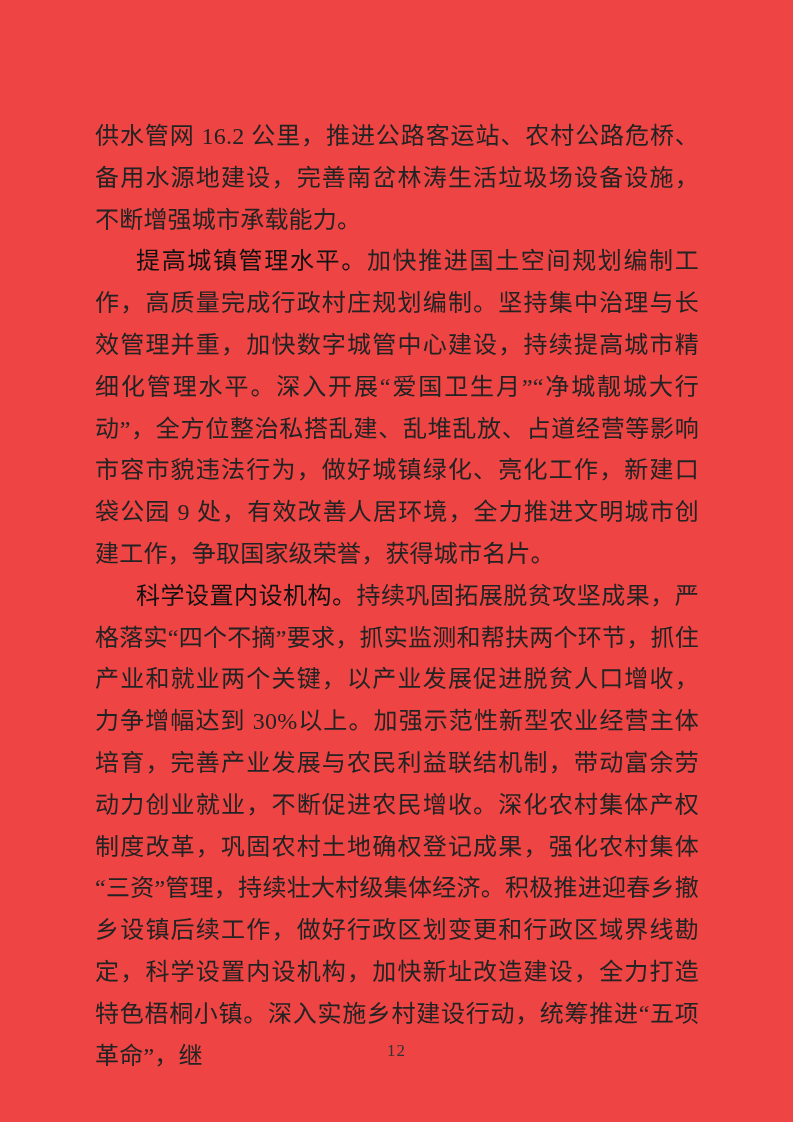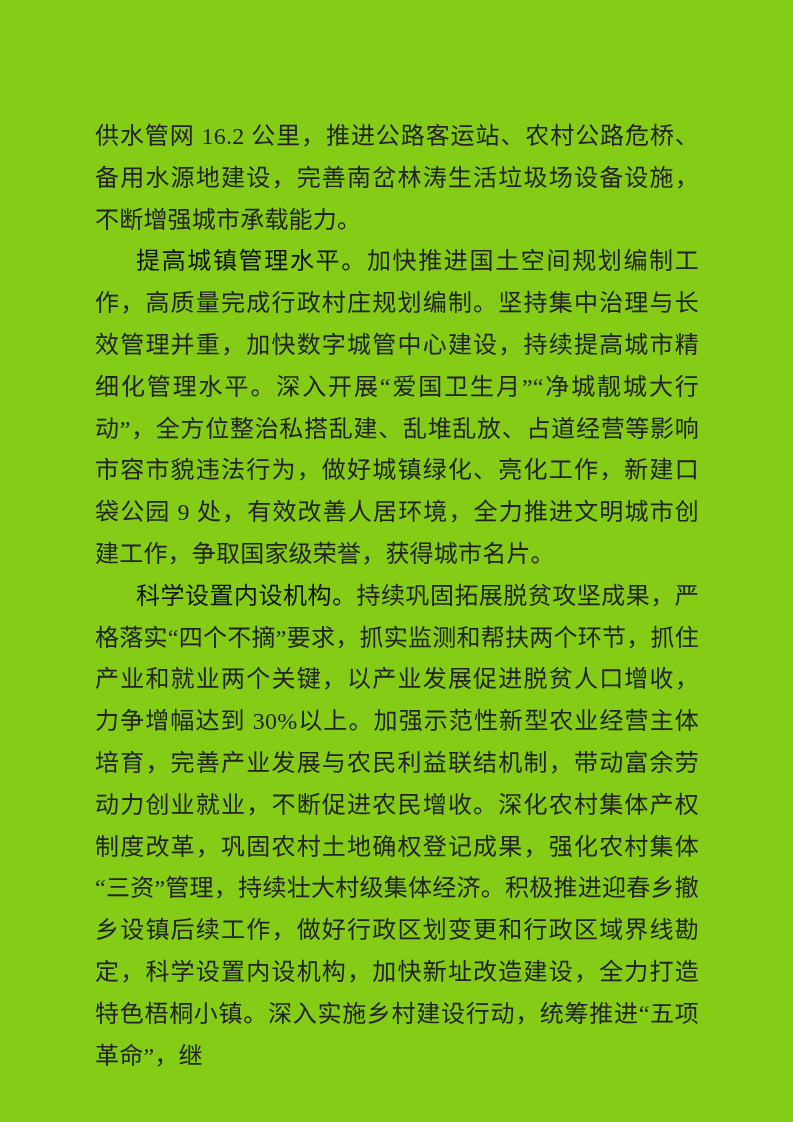--- a/index.html
+++ b/index.html
@@ -4,21 +4,21 @@
 <style>
   html, body {
     margin: 0;
     padding: 0;
     background: #ffffff;
   }
   .page {
     position: relative;
     width: 793px;
     height: 1122px;
-    background: #84cc16;
+    background: #ef4444;
     overflow: hidden;
     font-family: "Liberation Serif", "DejaVu Serif", serif;
     color: #232323;
   }
   .content {
     position: absolute;
     left: 95px;
     top: 116px;
     width: 604px;
     font-size: 24px;
@@ -63,13 +63,14 @@
     <p class="para para-indent">
       <span class="lead">提高城镇管理水平。</span><span>加快推进国土空间规划编制工作，高质量完成行政村庄规划编制。坚持集中治理与长效管理并重，加快数字城管中心建设，持续提高城市精细化管理水平。深入开展“爱国卫生月”“净城靓城大行动”，全方位整治私搭乱建、乱堆乱放、占道经营等影响市容市貌违法行为，做好城镇绿化、亮化工作，新建口袋公园 9 处，有效改善人居环境，全力推进文明城市创建工作，争取国家级荣誉，获得城市名片。</span>
     </p>
 
     <p class="para para-indent">
       <span class="lead">科学设置内设机构。</span><span>持续巩固拓展脱贫攻坚成果，严格落实“四个不摘”要求，抓实监测和帮扶两个环节，抓住产业和就业两个关键，以产业发展促进脱贫人口增收，力争增幅达到 30%以上。加强示范性新型农业经营主体培育，完善产业发展与农民利益联结机制，带动富余劳动力创业就业，不断促进农民增收。深化农村集体产权制度改革，巩固农村土地确权登记成果，强化农村集体“三资”管理，持续壮大村级集体经济。积极推进迎春乡撤乡设镇后续工作，做好行政区划变更和行政区域界线勘定，科学设置内设机构，加快新址改造建设，全力打造特色梧桐小镇。深入实施乡村建设行动，统筹推进“五项革命”，继</span>
     </p>
 
   </div>
 
+  <div class="page-number">12</div>
 </div>
 
 </body></html>

